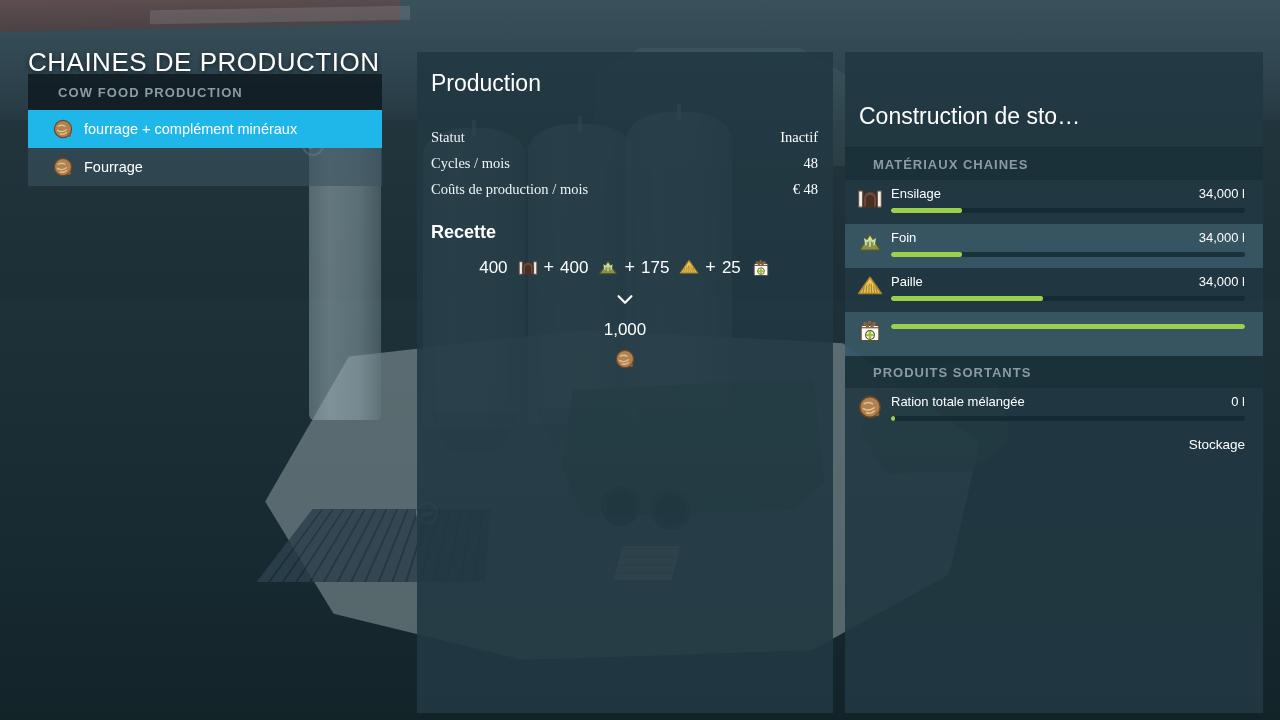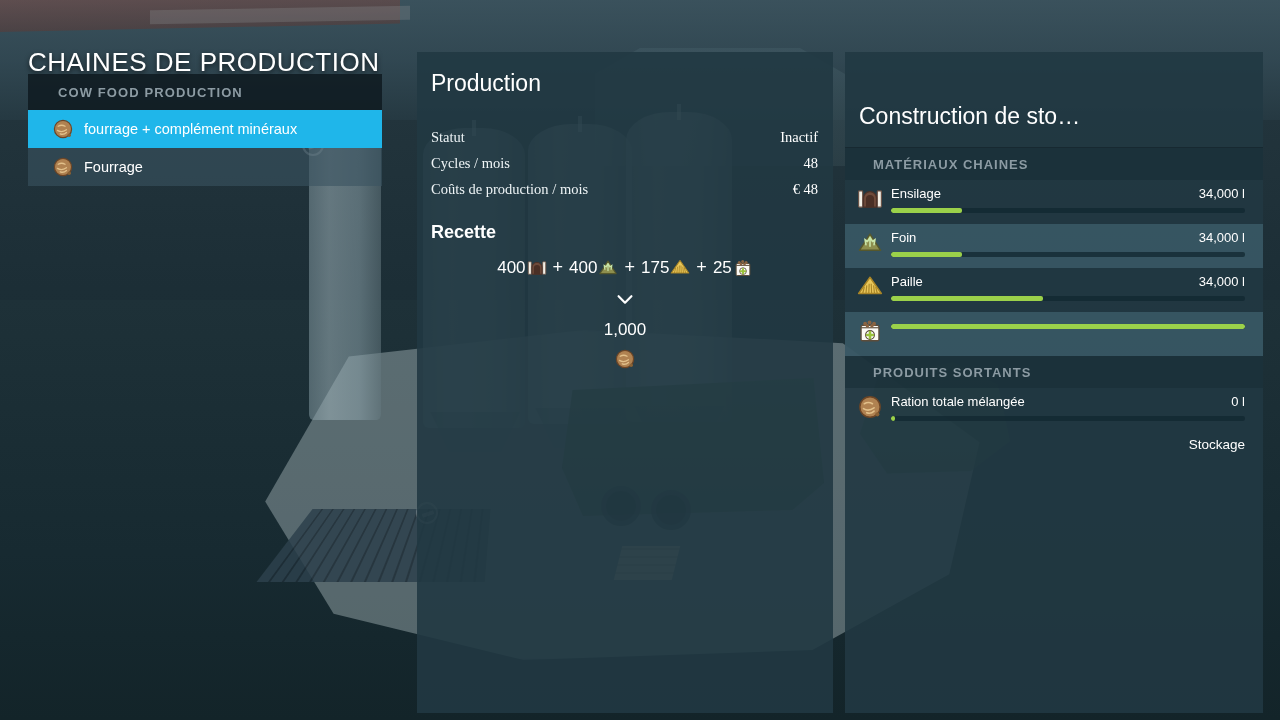--- a/index.html
+++ b/index.html
@@ -231,21 +231,21 @@
   }
   .recipe-line {
     margin-top: 14px;
     display: flex;
     align-items: center;
     justify-content: center;
     gap: 5px;
     font-size: 17px;
     color: #ffffff;
   }
-  .recipe-term { display: flex; align-items: center; gap: 1px; }
+  .recipe-term { display: flex; align-items: center; gap: 10px; }
   .recipe-plus { font-size: 18px; padding: 0 1px; }
   .recipe-arrow {
     margin-top: 10px;
     text-align: center;
     color: #ffffff;
     font-size: 16px;
     line-height: 1;
   }
   .recipe-out {
     margin-top: 10px;

